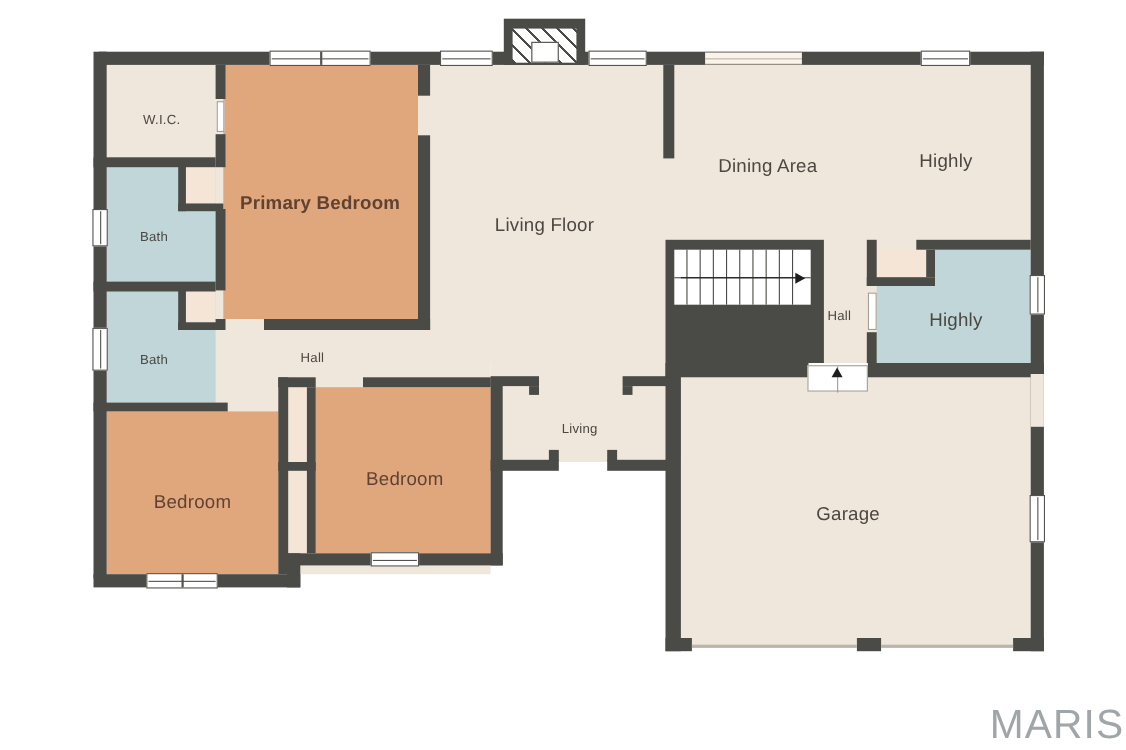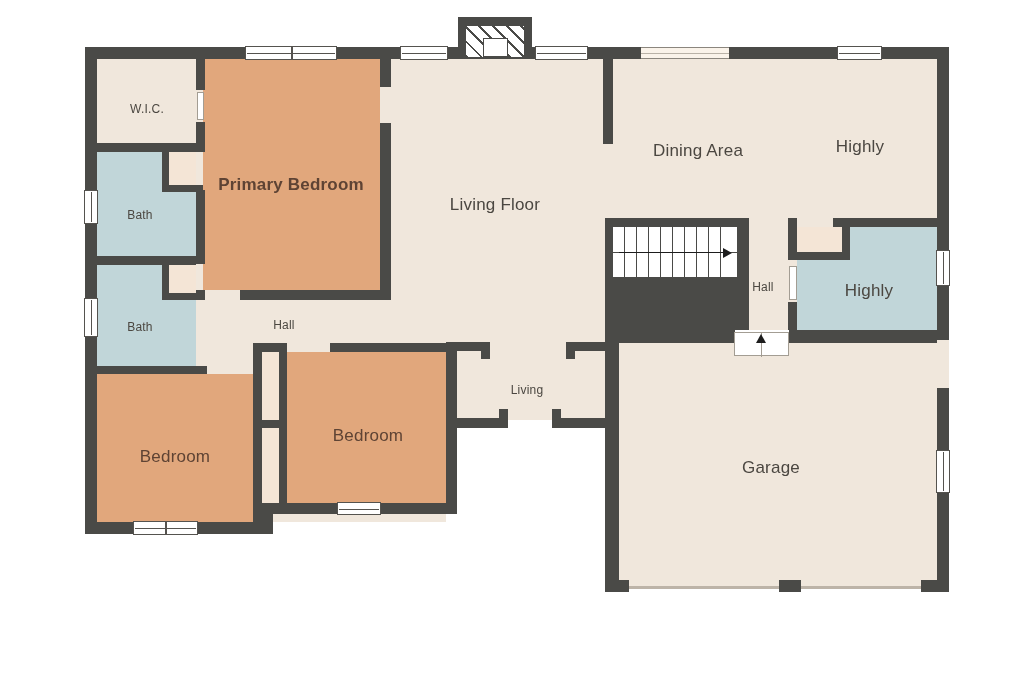--- a/index.html
+++ b/index.html
@@ -163,14 +163,15 @@
   <div class="lbl" style="left:698px;top:151px;">Dining Area</div>
   <div class="lbl" style="left:860px;top:147px;">Highly</div>
   <div class="lbl sm" style="left:763px;top:287px;">Hall</div>
   <div class="lbl" style="left:869px;top:291px;">Highly</div>
   <div class="lbl sm" style="left:284px;top:325px;">Hall</div>
   <div class="lbl sm" style="left:527px;top:390px;">Living</div>
   <div class="lbl tanlbl" style="left:175px;top:457px;">Bedroom</div>
   <div class="lbl tanlbl" style="left:368px;top:436px;">Bedroom</div>
   <div class="lbl" style="left:771px;top:468px;">Garage</div>
 
+  <div class="brand">MARIS</div>
 
 </div>
 
 </body></html>

